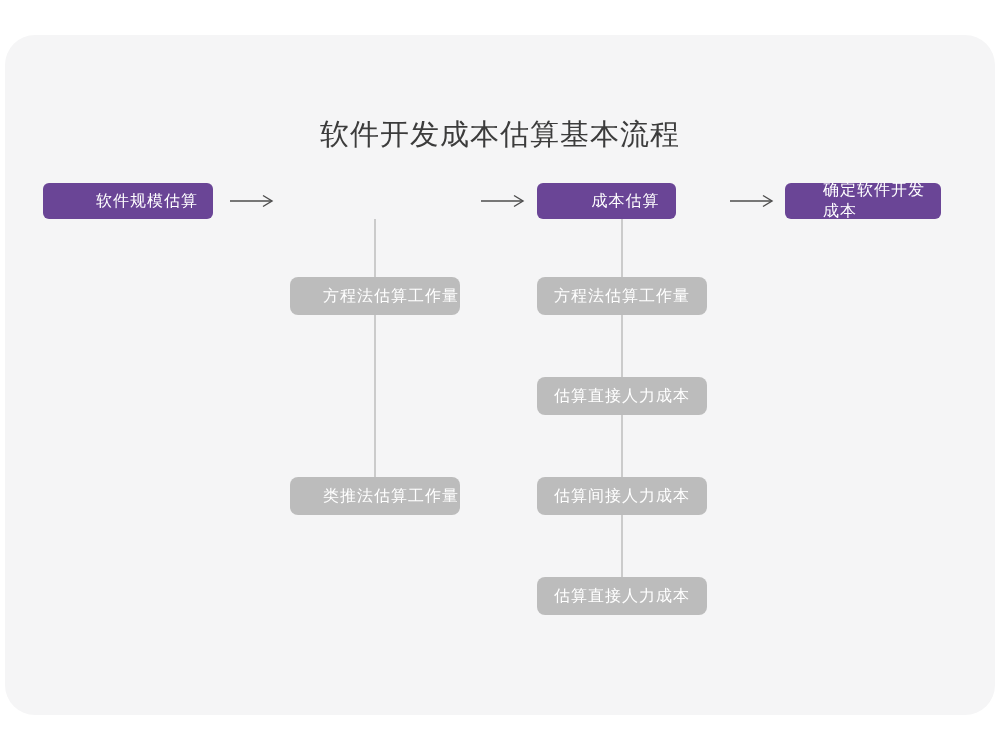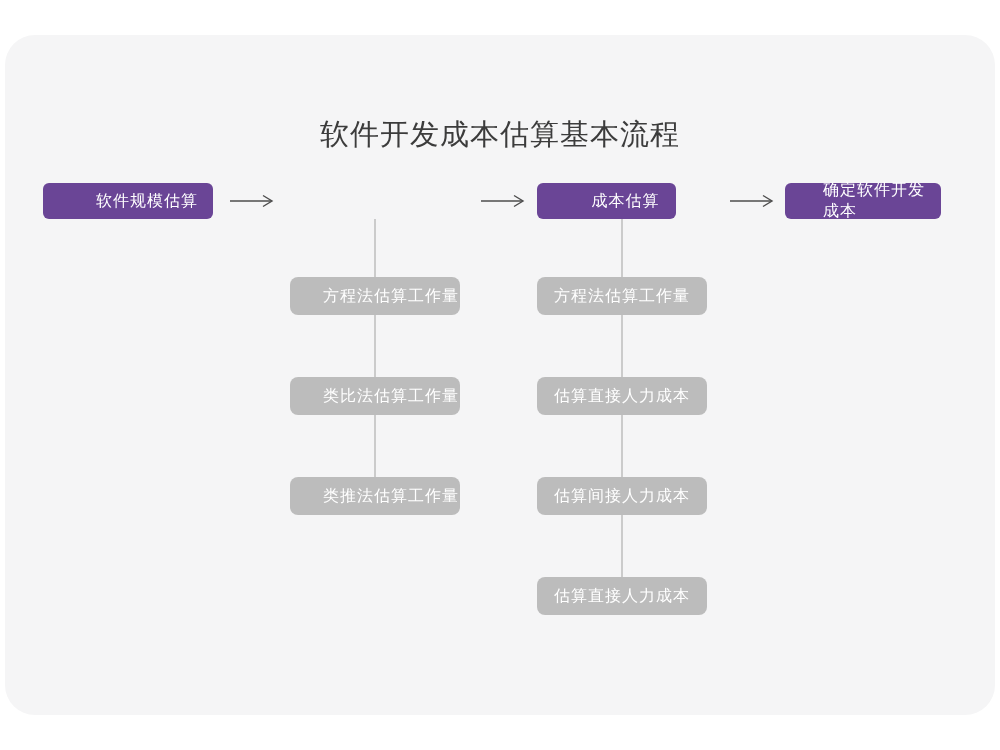--- a/index.html
+++ b/index.html
@@ -118,20 +118,19 @@
   <div class="node purple step-3">成本估算</div>
 
   <svg class="arrow arrow-3" viewBox="0 0 46 14">
     <line x1="1" y1="7" x2="42" y2="7" stroke="#4d4d4d" stroke-width="1.4"></line>
     <path d="M34 1.5 L43 7 L34 12.5" fill="none" stroke="#4d4d4d" stroke-width="1.4"></path>
   </svg>
 
   <div class="node purple step-4">确定软件开发成本</div>
 
   <div class="node gray col-work row-1">方程法估算工作量</div>
-  <div class="node gray col-work row-2">类比法估算工作量</div>
   <div class="node gray col-work row-3">类推法估算工作量</div>
 
   <div class="node gray col-cost row-1">方程法估算工作量</div>
   <div class="node gray col-cost row-2">估算直接人力成本</div>
   <div class="node gray col-cost row-3">估算间接人力成本</div>
   <div class="node gray col-cost row-4">估算直接人力成本</div>
 </div>
 
 </body></html>

